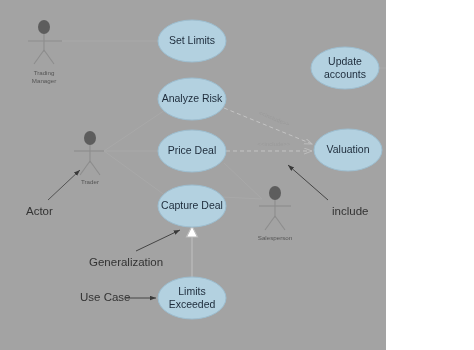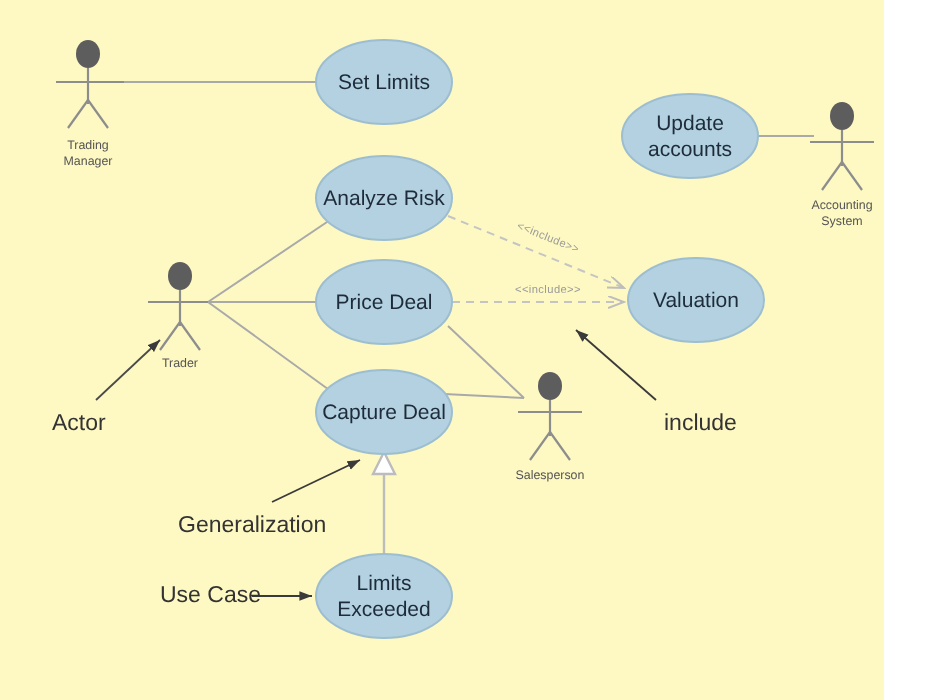--- a/index.html
+++ b/index.html
@@ -5,23 +5,23 @@
   html, body {
     margin: 0;
     padding: 0;
     background: #ffffff;
   }
   body {
     font-family: "Liberation Sans", sans-serif;
   }
   #diagram-canvas {
     position: relative;
-    width: 442px;
+    width: 386px;
     height: 350px;
-    background: #fef9c3;
+    background: #a3a3a3;
     overflow: hidden;
   }
   #diagram-canvas svg {
     position: absolute;
     top: 0;
     left: 0;
     width: 474px;
     height: 350px;
   }
   .uc-text {

